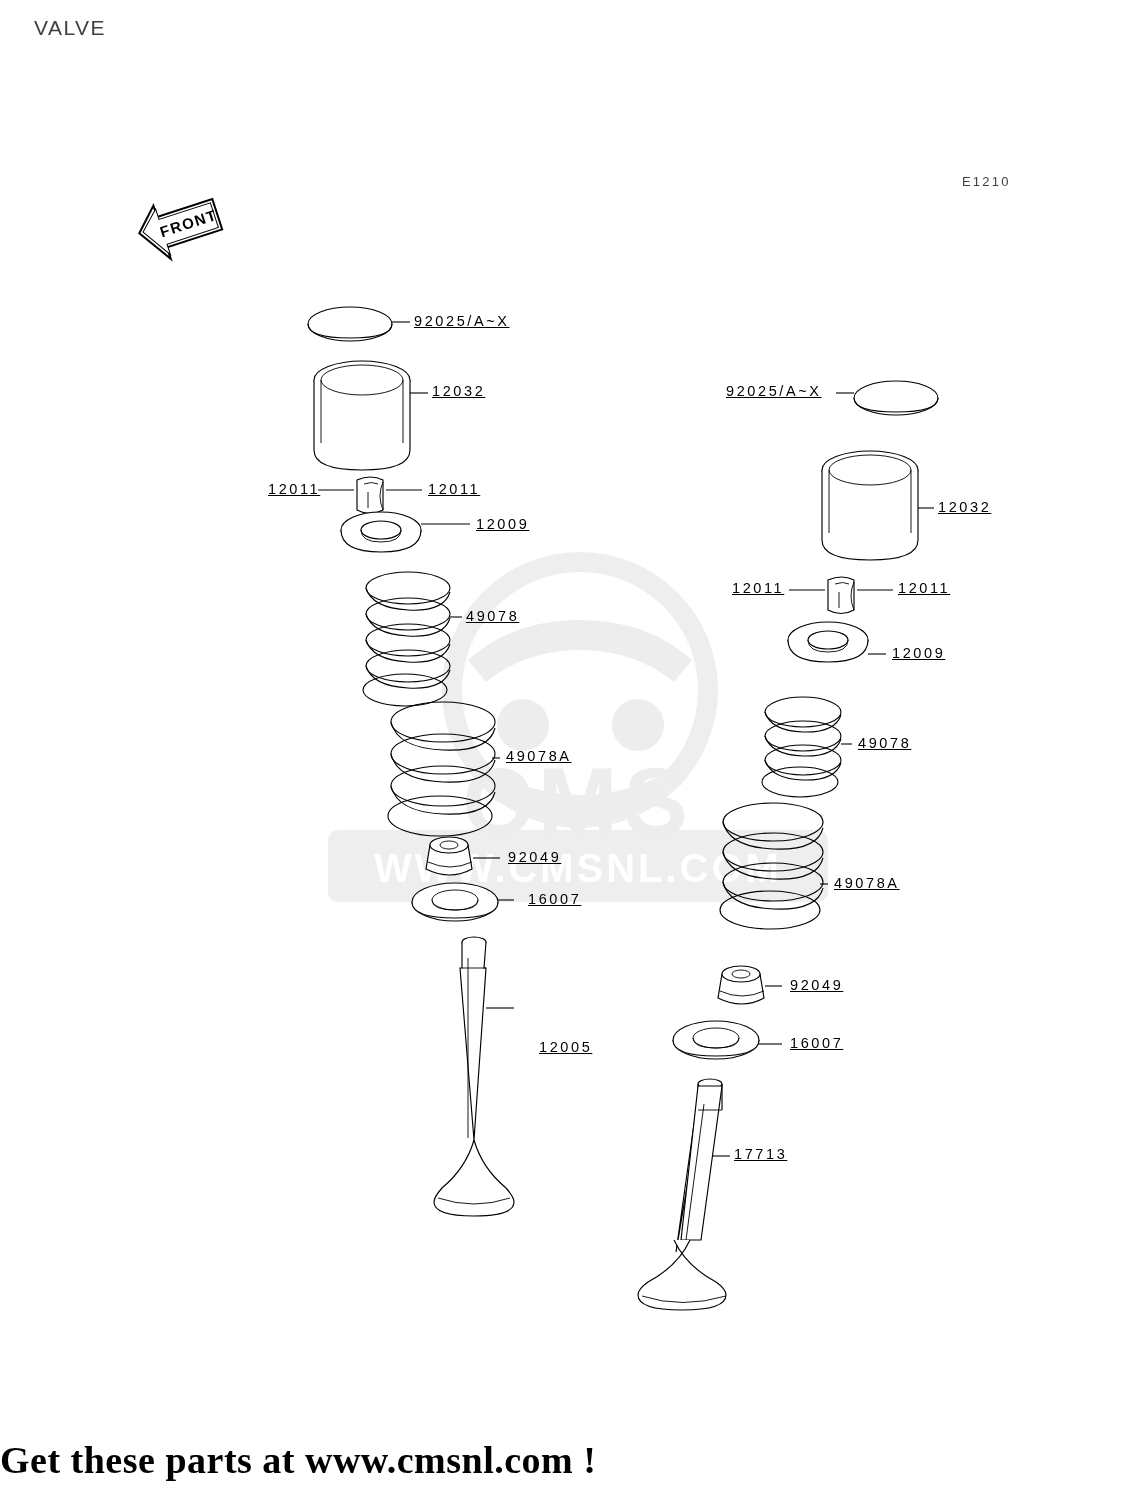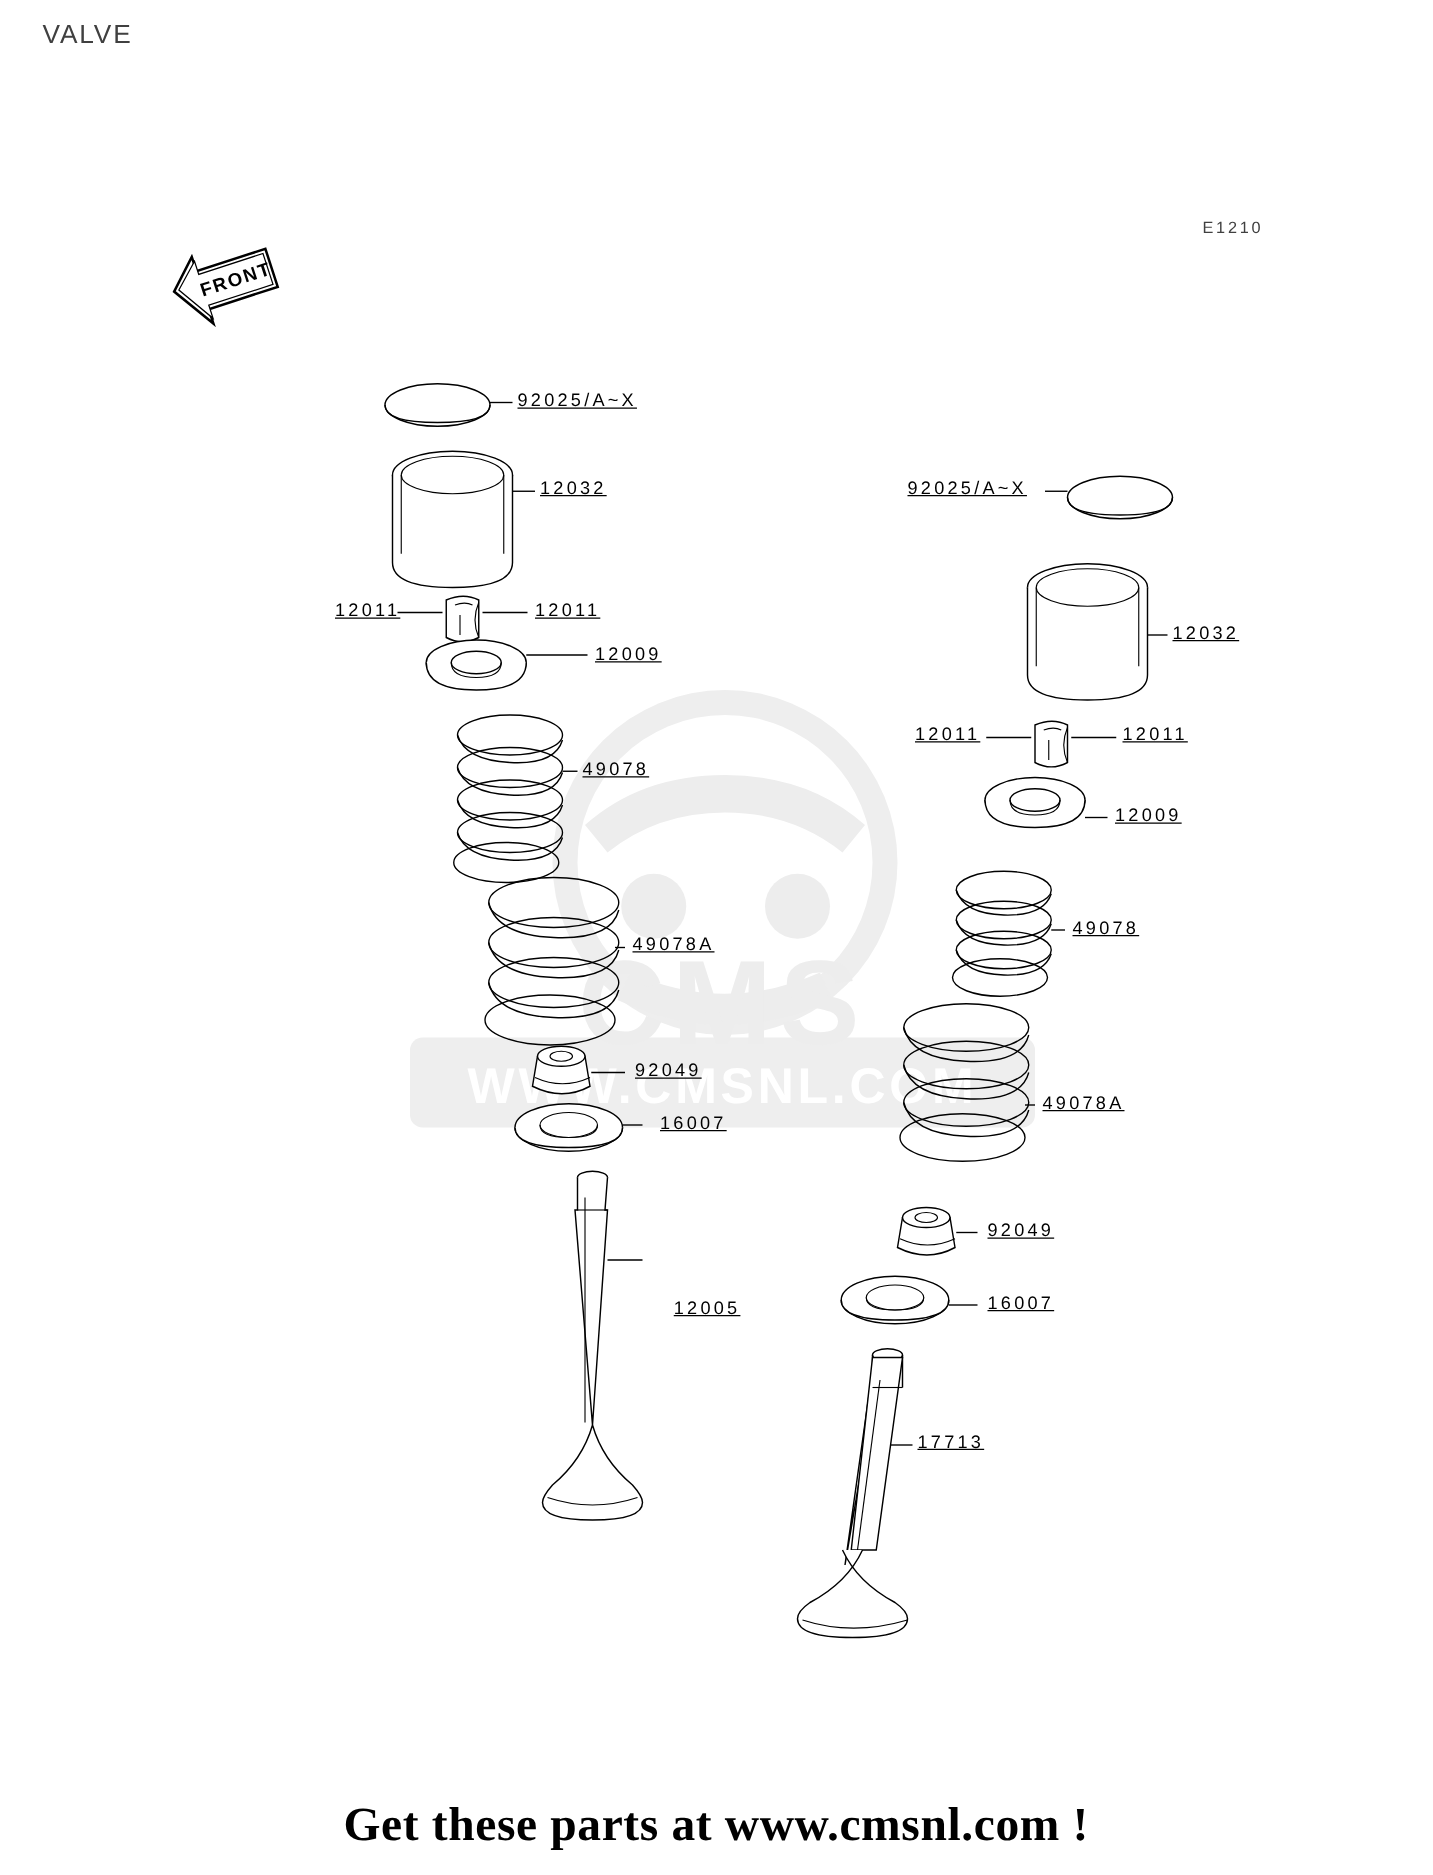--- a/index.html
+++ b/index.html
@@ -39,21 +39,21 @@
     color: #000;
     white-space: nowrap;
     font-family: "Liberation Sans", sans-serif;
     text-decoration: underline;
   }
   #footer-text {
     position: absolute;
     left: 0;
     top: 1438px;
     width: 1146px;
-    text-align: center;
+    text-align: left;
     font-size: 38px;
     font-weight: bold;
     letter-spacing: 0.5px;
     font-family: "Liberation Serif", serif;
     color: #000;
   }
   #front-arrow {
     position: absolute;
     left: 135px;
     top: 190px;

